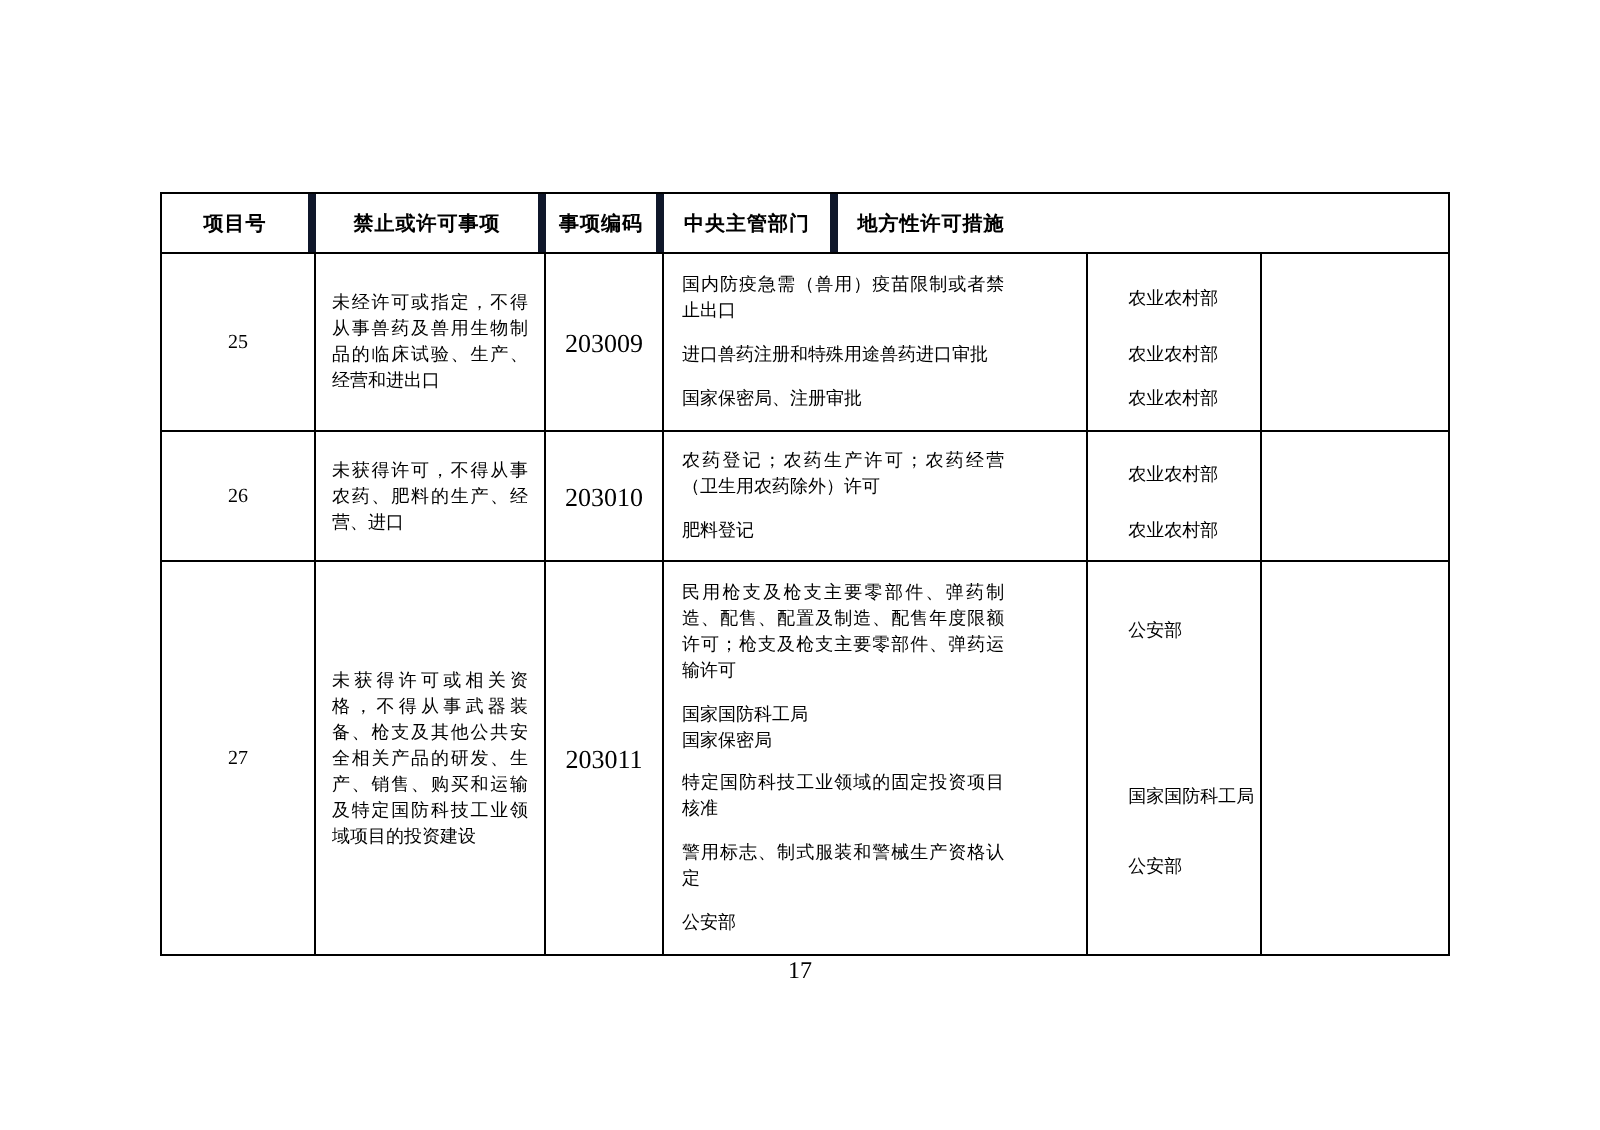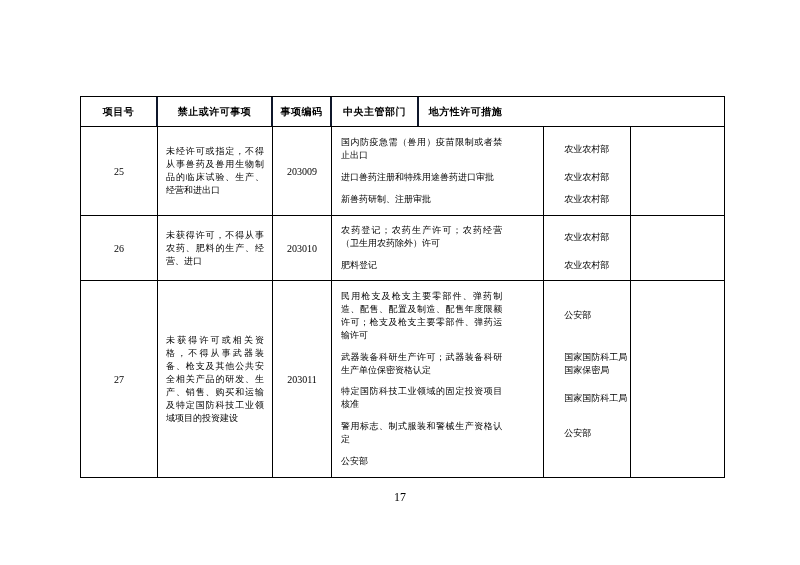--- a/index.html
+++ b/index.html
@@ -24,21 +24,21 @@
     border: 1.5px solid #000;
     box-sizing: content-box;
   }
   .thead {
     display: flex;
     height: 29px;
     border-bottom: 1px solid #000;
   }
   .th {
     box-sizing: border-box;
-    border-right: 2px solid #0f172a;
+    border-right: 4px solid #0f172a;
     display: flex;
     align-items: center;
     justify-content: center;
     font-weight: bold;
     font-size: 10px;
     letter-spacing: 0.5px;
     white-space: nowrap;
   }
   .th:last-child { border-right: none; }
   .w0 { width: 77px; }
@@ -74,21 +74,21 @@
     display: flex;
     align-items: center;
     padding: 4px 8px;
     text-align: justify;
   }
   .c-code {
     width: 59px;
     display: flex;
     align-items: center;
     justify-content: center;
-    font-size: 10px;
+    font-size: 13px;
   }
   .c-measures {
     width: 299px;
     position: relative;
     padding: 0;
   }
   .v-divider {
     position: absolute;
     left: 211px;
     top: 0;
@@ -120,21 +120,20 @@
     white-space: pre-line;
   }
   .c-local { width: 93px; }
   .page-number {
     position: absolute;
     top: 478px;
     left: 0;
     width: 100%;
     text-align: center;
     font-size: 12px;
-    margin-top: 12px;
   }
 </style>
 </head>
 <body>
 
 <div class="page">
   <div class="tbl">
     <div class="thead">
         <div class="th w0">项目号</div>
         <div class="th w1">禁止或许可事项</div>
@@ -152,21 +151,21 @@
       <div class="m-list">
             <div class="m-entry">
     <div class="m-desc">国内防疫急需（兽用）疫苗限制或者禁止出口</div>
     <div class="m-dept">农业农村部</div>
   </div>
             <div class="m-entry">
     <div class="m-desc">进口兽药注册和特殊用途兽药进口审批</div>
     <div class="m-dept">农业农村部</div>
   </div>
             <div class="m-entry">
-    <div class="m-desc">新兽药研制、注册审批</div>
+    <div class="m-desc">国家保密局、注册审批</div>
     <div class="m-dept">农业农村部</div>
   </div>
           </div>
       <div class="v-divider"></div>
     </div>
     <div class="cell c-local"></div>
   </div>
       <div class="trow r1">
     <div class="cell c-id">26</div>
     <div class="cell c-item">
@@ -194,21 +193,20 @@
           <span>未获得许可或相关资格，不得从事武器装备、枪支及其他公共安全相关产品的研发、生产、销售、购买和运输及特定国防科技工业领域项目的投资建设</span>
         </div>
     <div class="cell c-code">203011</div>
     <div class="cell c-measures">
       <div class="m-list">
             <div class="m-entry">
     <div class="m-desc">民用枪支及枪支主要零部件、弹药制造、配售、配置及制造、配售年度限额许可；枪支及枪支主要零部件、弹药运输许可</div>
     <div class="m-dept">公安部</div>
   </div>
             <div class="m-entry">
-    <div class="m-desc">武器装备科研生产许可；武器装备科研生产单位保密资格认定</div>
     <div class="m-dept">国家国防科工局
 国家保密局</div>
   </div>
             <div class="m-entry">
     <div class="m-desc">特定国防科技工业领域的固定投资项目核准</div>
     <div class="m-dept">国家国防科工局</div>
   </div>
             <div class="m-entry">
     <div class="m-desc">警用标志、制式服装和警械生产资格认定</div>
     <div class="m-dept">公安部</div>

